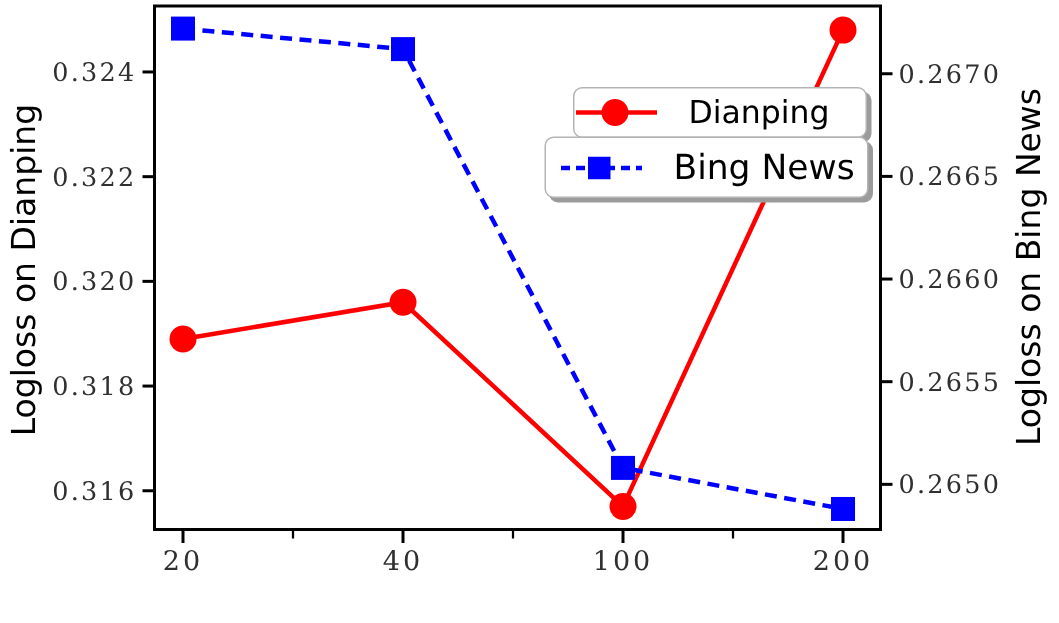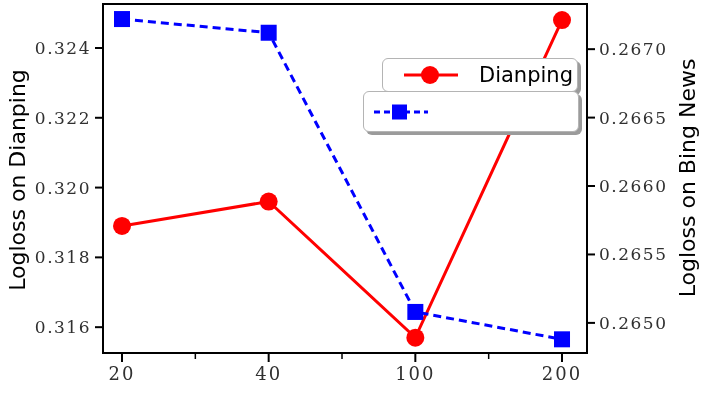--- a/index.html
+++ b/index.html
@@ -50,21 +50,21 @@
     align-items:center;
     background:#fff;
     border:1px solid #b4b4b4;
     border-radius:6px;
     box-shadow:3px 3px 0 #9b9b9b;
     color:#000;
     box-sizing:border-box;
   }
   .legend-dianping{
     left:382px;top:58px;width:196px;height:34px;
-    padding-left:20px;font-size:21px;z-index:3;
+    padding-left:0;font-size:21px;z-index:3;
   }
   .legend-bing{
     left:363px;top:91px;width:216px;height:41px;
     padding-left:9px;font-size:23px;z-index:4;
   }
   .legend .lmark{flex:0 0 auto;}
   .legend .ltext{margin-left:20px;}
 </style>
 </head>
 <body>
@@ -137,15 +137,16 @@
       <circle id="lg1-dot" cx="27" cy="11" r="9" fill="#ff0000"></circle>
     </svg>
     <span class="ltext">Dianping</span>
   </div>
 
   <div class="legend legend-bing">
     <svg class="lmark" width="56" height="22">
       <line id="lg2-line" x1="1" y1="11" x2="55" y2="11" stroke-width="3" stroke-dasharray="6 4" stroke="#0000ff"></line>
       <rect id="lg2-sq" x="19" y="3.5" width="15" height="15" fill="#0000ff"></rect>
     </svg>
+    <span class="ltext">Bing News</span>
   </div>
 
 </div>
 
 </body></html>

